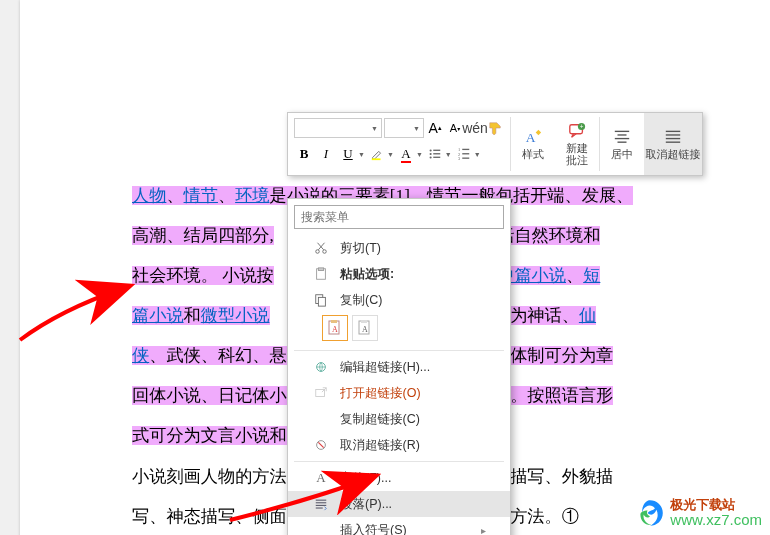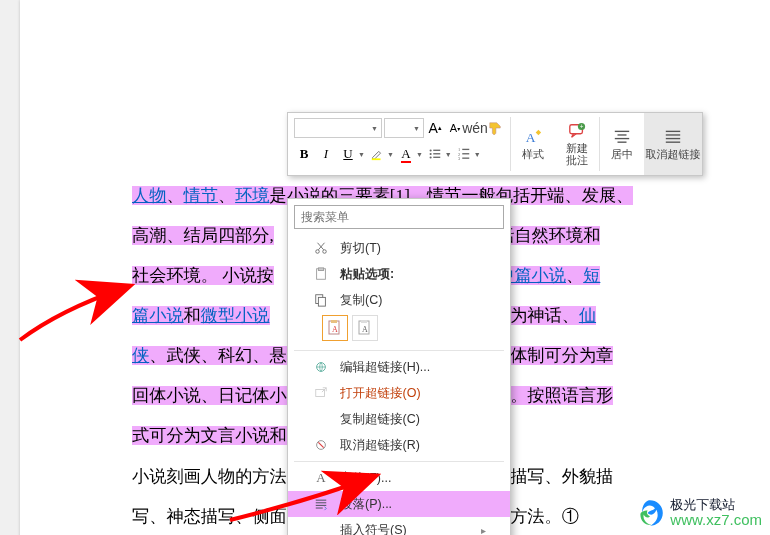--- a/index.html
+++ b/index.html
@@ -24,37 +24,37 @@
 .ft-sep{width:1px;background:#e0e0e0;margin:4px 0}
 .ft-btn{display:flex;flex-direction:column;align-items:center;justify-content:center;width:44px;cursor:pointer;font-size:11px;color:#444;gap:2px}
 .ft-btn.wide{width:58px}
 .ft-btn-big{background:#f2f2f2}
 .ft-btn svg,.ft-btn .svgbox{width:18px;height:18px}
 .ft-btn .lbl{font-size:11px;line-height:1.1;text-align:center}
 .context-menu{position:absolute;left:287px;top:198px;width:224px;background:#fff;border:1px solid #c8c8c8;box-shadow:2px 2px 8px rgba(0,0,0,.3);padding:2px 0;font-size:12.5px;color:#333}
 .cm-search{margin:4px 6px 6px 6px}
 .cm-search input{width:100%;height:24px;border:1px solid #aaa;padding:2px 6px;font-size:12px;outline:none}
 .cm-item{display:flex;align-items:center;height:26px;padding:0 24px;cursor:pointer;gap:10px}
-.cm-item.hl-item{background:#f0abfc}
+.cm-item.hl-item{background:#e5e5e5}
 .cm-icon{width:18px;height:18px;display:flex;align-items:center;justify-content:center;color:#666;flex-shrink:0}
 .cm-label{flex:1}
 .cm-sub{color:#888;font-size:10px}
 .cm-item.disabled{color:#c2410c}
 .cm-item.disabled .cm-icon{color:#ccc}
 .paste-opts{display:flex;gap:4px;padding:2px 8px 6px 34px}
 .paste-opt{width:26px;height:26px;border:1px solid #ddd;display:flex;align-items:center;justify-content:center;cursor:pointer}
 .paste-opt.first{border:1px solid #f0a030}
 .cm-sep{height:1px;background:#e4e4e4;margin:3px 6px}
 .arrow{position:absolute;pointer-events:none}
 .arrow-line{stroke:#ff0000;stroke-width:4;fill:none}
 .arrow-head{fill:#ff0000}
 .watermark{position:absolute;right:8px;bottom:6px;display:flex;align-items:center;gap:4px}
 .wm-logo{width:32px;height:32px}
 .wm-txt{display:flex;flex-direction:column;font-size:13px;line-height:1.1}
-.wm-txt .t1{color:#0f172a;font-weight:normal}
+.wm-txt .t1{color:#c2410c;font-weight:bold}
 .wm-txt .t2{color:#40c060;font-size:15px}
 </style>
 </head>
 <body>
 
 <div class="page-bg">
   <div class="paper"></div>
 </div>
 
 <div class="doc-text">

